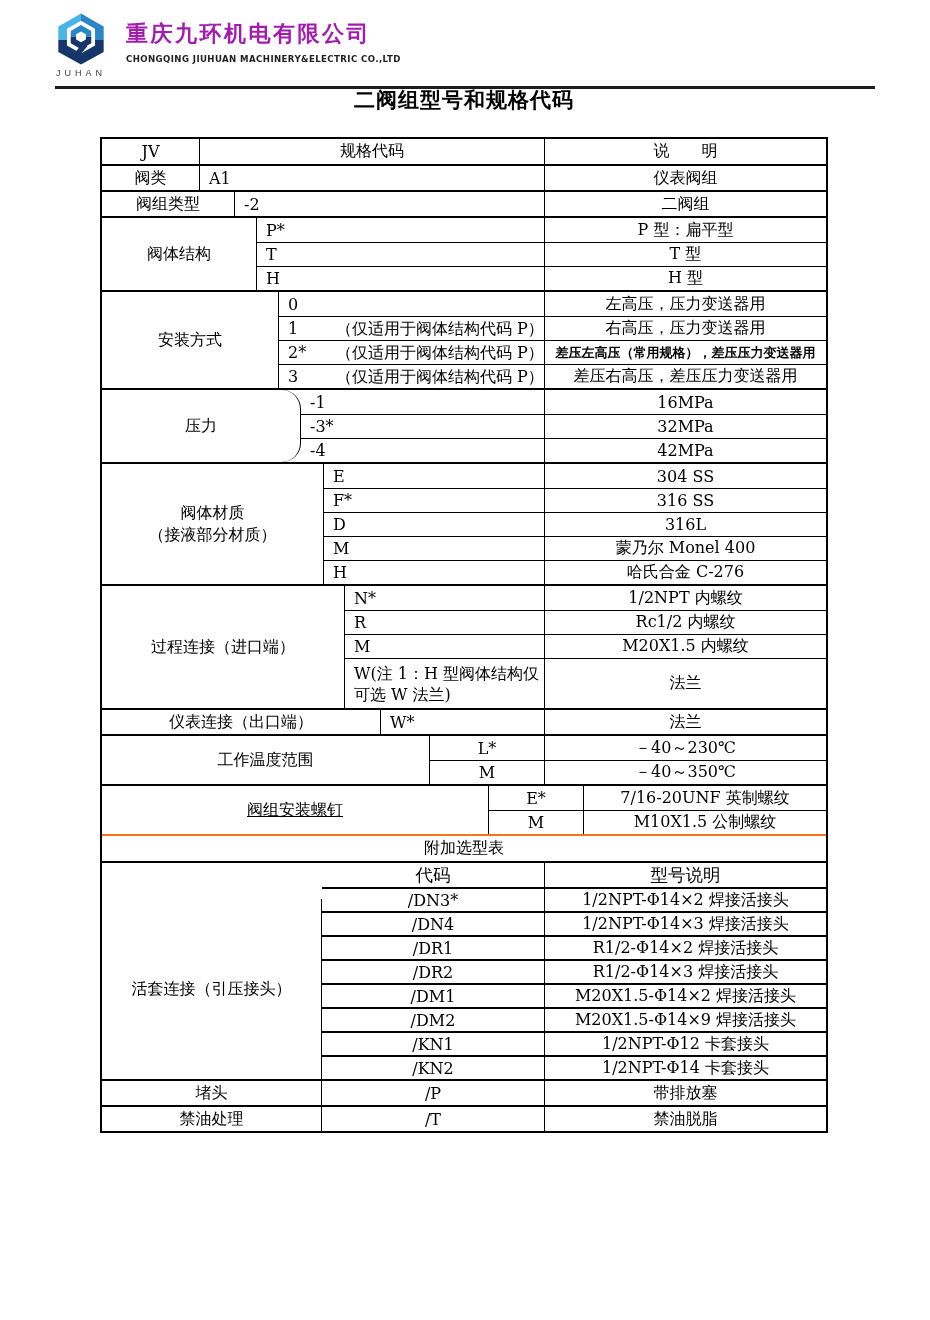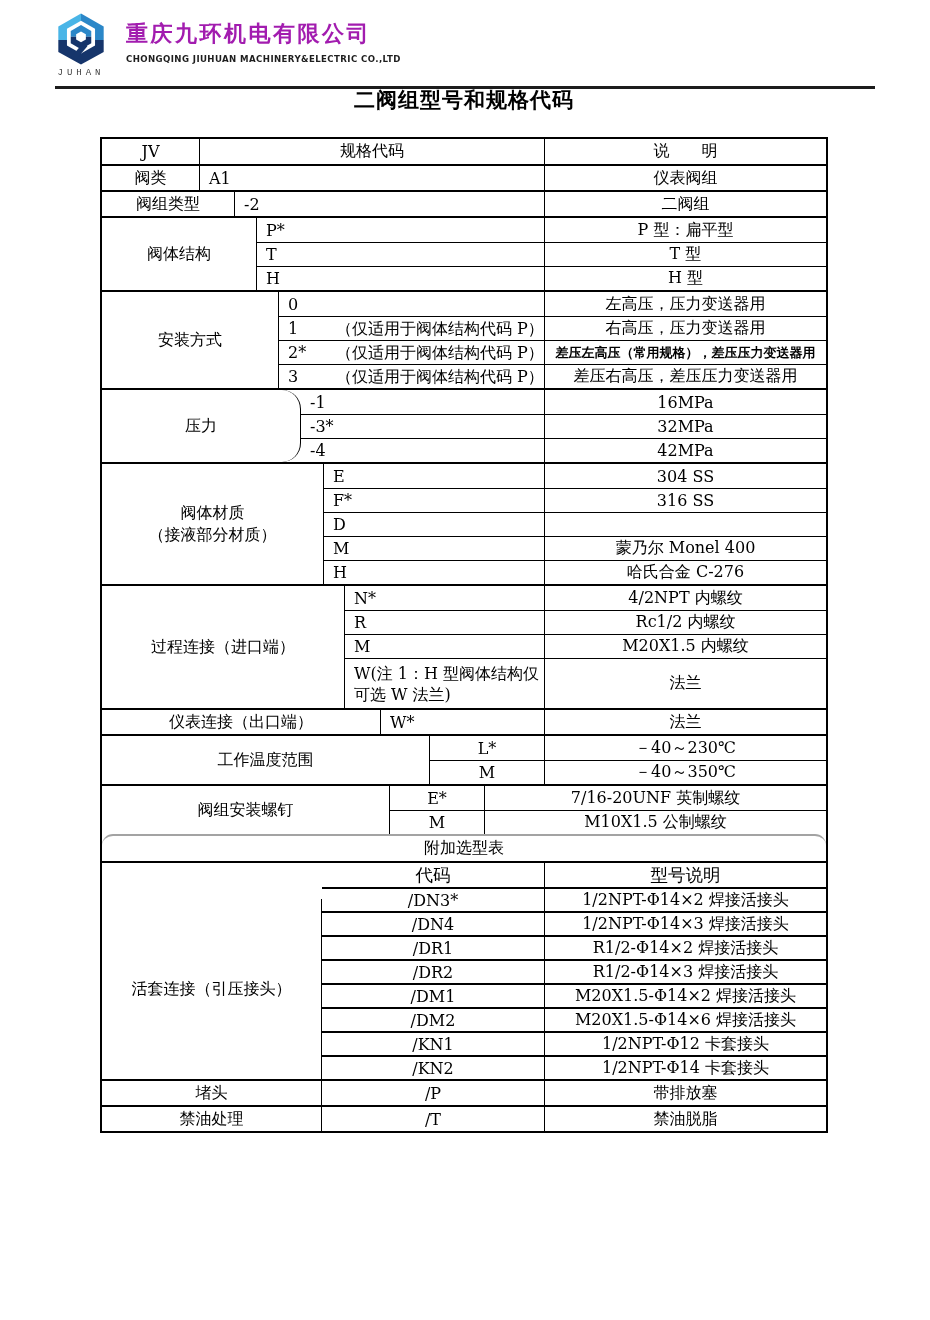--- a/index.html
+++ b/index.html
@@ -2,21 +2,21 @@
 <html><head>
 <meta charset="utf-8">
 <style>
   html,body{margin:0;padding:0;background:#ffffff;}
   .page{position:relative;width:930px;height:1320px;background:#fff;
         font-family:"DejaVu Serif","Liberation Serif",serif;color:#000;overflow:hidden;}
 
   
   .letterhead{position:absolute;left:50px;top:12px;display:flex;align-items:flex-start;}
   .logo-box{width:62px;display:flex;flex-direction:column;align-items:center;}
-  .logo-word{font-family:Liberation Mono, monospace;font-size:9px;
+  .logo-word{font-family:Liberation Sans, sans-serif;font-size:9px;
              letter-spacing:4px;color:#3c3c3c;margin-top:2px;}
   .company{margin-left:14px;padding-top:7px;}
   .company-cn{font-family:"DejaVu Sans","Liberation Sans",sans-serif;font-weight:bold;
               font-size:22px;letter-spacing:2.5px;color:#a21caf;}
   .company-en{font-family:"DejaVu Sans","Liberation Sans",sans-serif;font-weight:bold;
               font-size:8.6px;letter-spacing:0.4px;color:#1e1e1e;margin-top:5px;}
   .head-rule{position:absolute;left:55px;top:86px;width:820px;height:2.5px;background:#1c1c1c;}
 
   
   .doc-title{position:absolute;left:100px;top:86px;width:728px;text-align:center;
@@ -40,21 +40,21 @@
   .rows.thick .row + .row{border-top:2px solid #000;}
   .row.tall{height:50px;}
   .code{box-sizing:border-box;border-right:1px solid #000;display:flex;align-items:center;
         padding-left:9px;line-height:21px;}
   .code.center{justify-content:center;padding-left:0;}
   .codespan{display:inline-block;min-width:30px;}
   .note{margin-left:18px;}
   .desc{flex:1;display:flex;align-items:center;justify-content:center;text-align:center;}
   .desc.bold{font-weight:bold;font-size:13px;}
   .h2{font-size:17.5px;}
-  .full-row{border-top:2px solid #a3a3a3;height:25px;display:flex;align-items:center;justify-content:center;border-radius:11px;}
+  .full-row{border-top:2px solid #f97316;height:25px;display:flex;align-items:center;justify-content:center;}
 </style>
 </head>
 <body>
 
 <div class="page">
 
   <div class="letterhead">
     <div class="logo-box">
       <svg width="54" height="54" viewBox="0 0 100 100">
         <polygon points="50,3 8,27 8,52 50,52" fill="#49b5e7"></polygon>
@@ -174,37 +174,38 @@
           <div class="row">
             <div class="code" style="width: 221px;">E</div>
             <div class="desc">304 SS</div>
           </div>
           <div class="row">
             <div class="code" style="width: 221px;">F*</div>
             <div class="desc">316 SS</div>
           </div>
           <div class="row">
             <div class="code" style="width: 221px;">D</div>
+            <div class="desc">316L</div>
           </div>
           <div class="row">
             <div class="code" style="width: 221px;">M</div>
             <div class="desc">蒙乃尔 Monel 400</div>
           </div>
           <div class="row">
             <div class="code" style="width: 221px;">H</div>
             <div class="desc">哈氏合金 C-276</div>
           </div>
         </div>
       </div>
       <div class="sec">
         <div class="lab" style="width: 243px;">过程连接（进口端）</div>
         <div class="rows">
           <div class="row">
             <div class="code" style="width: 200px;">N*</div>
-            <div class="desc">4/2NPT 内螺纹</div>
+            <div class="desc">1/2NPT 内螺纹</div>
           </div>
           <div class="row">
             <div class="code" style="width: 200px;">R</div>
             <div class="desc">Rc1/2 内螺纹</div>
           </div>
           <div class="row">
             <div class="code" style="width: 200px;">M</div>
             <div class="desc">M20X1.5 内螺纹</div>
           </div>
           <div class="row tall">
@@ -229,21 +230,21 @@
             <div class="code center" style="width: 115px;">L*</div>
             <div class="desc">－40～230℃</div>
           </div>
           <div class="row">
             <div class="code center" style="width: 115px;">M</div>
             <div class="desc">－40～350℃</div>
           </div>
         </div>
       </div>
       <div class="sec">
-        <div class="lab" style="width: 288px;">阀组安装螺钉</div>
+        <div class="lab" style="width: 387px; text-decoration: underline;">阀组安装螺钉</div>
         <div class="rows">
           <div class="row">
             <div class="code center" style="width: 95px;">E*</div>
             <div class="desc">7/16-20UNF 英制螺纹</div>
           </div>
           <div class="row">
             <div class="code center" style="width: 95px;">M</div>
             <div class="desc">M10X1.5 公制螺纹</div>
           </div>
         </div>
@@ -271,21 +272,21 @@
           <div class="row">
             <div class="code center" style="width: 223px;">/DR2</div>
             <div class="desc">R1/2-Φ14×3 焊接活接头</div>
           </div>
           <div class="row">
             <div class="code center" style="width: 223px;">/DM1</div>
             <div class="desc">M20X1.5-Φ14×2 焊接活接头</div>
           </div>
           <div class="row">
             <div class="code center" style="width: 223px;">/DM2</div>
-            <div class="desc">M20X1.5-Φ14×6 焊接活接头</div>
+            <div class="desc">M20X1.5-Φ14×9 焊接活接头</div>
           </div>
           <div class="row">
             <div class="code center" style="width: 223px;">/KN1</div>
             <div class="desc">1/2NPT-Φ12 卡套接头</div>
           </div>
           <div class="row">
             <div class="code center" style="width: 223px;">/KN2</div>
             <div class="desc">1/2NPT-Φ14 卡套接头</div>
           </div>
         </div>

